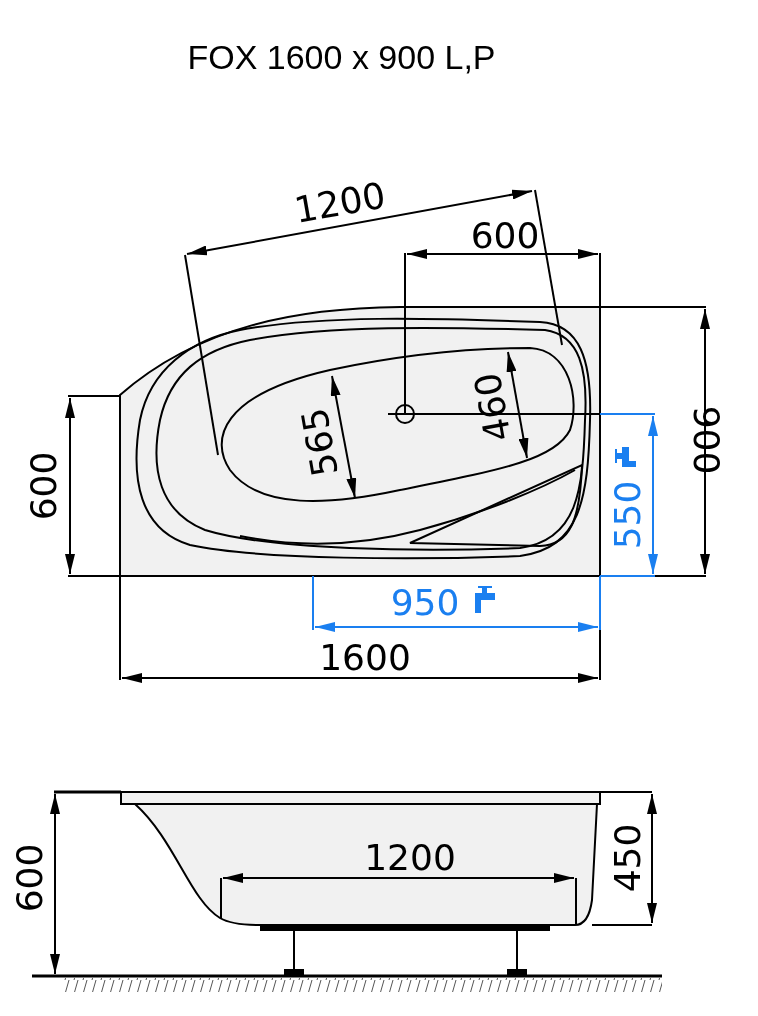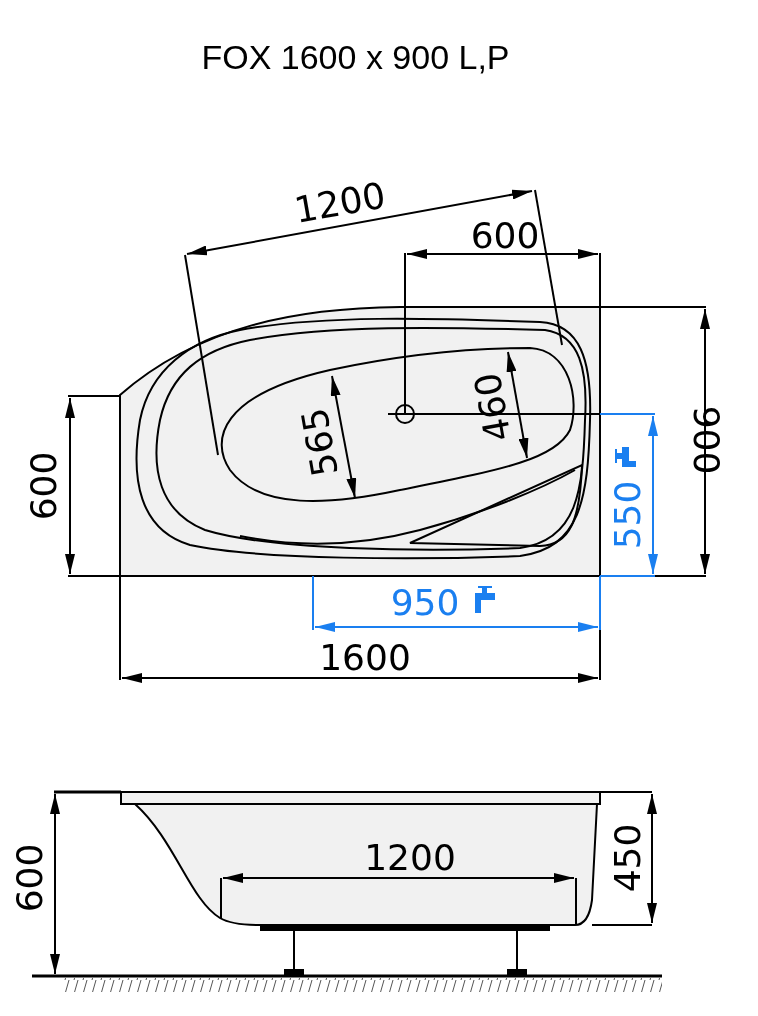--- a/index.html
+++ b/index.html
@@ -1,19 +1,19 @@
 <!DOCTYPE html>
 <html><head>
 <meta charset="utf-8">
 <style>
   html, body { margin: 0; padding: 0; background: #ffffff; }
   body { width: 758px; height: 1016px; position: relative; overflow: hidden; }
   .title {
     position: absolute; left: 0; top: 38px; width: 683px; text-align: center;
-    font-family: "Liberation Sans", sans-serif; font-size: 34px; color: #000; padding-left: 14px;
+    font-family: "Liberation Sans", sans-serif; font-size: 34px; color: #000;
   }
   svg { position: absolute; left: 0; top: 0; }
   .dim { font-family: "DejaVu Sans", sans-serif; font-size: 36px; fill: #000; }
   .dimb { font-family: "DejaVu Sans", sans-serif; font-size: 36px; fill: #1a7ff0; }
 </style>
 </head>
 <body>
 
 <div class="title">FOX 1600 x 900 L,P</div>
 

